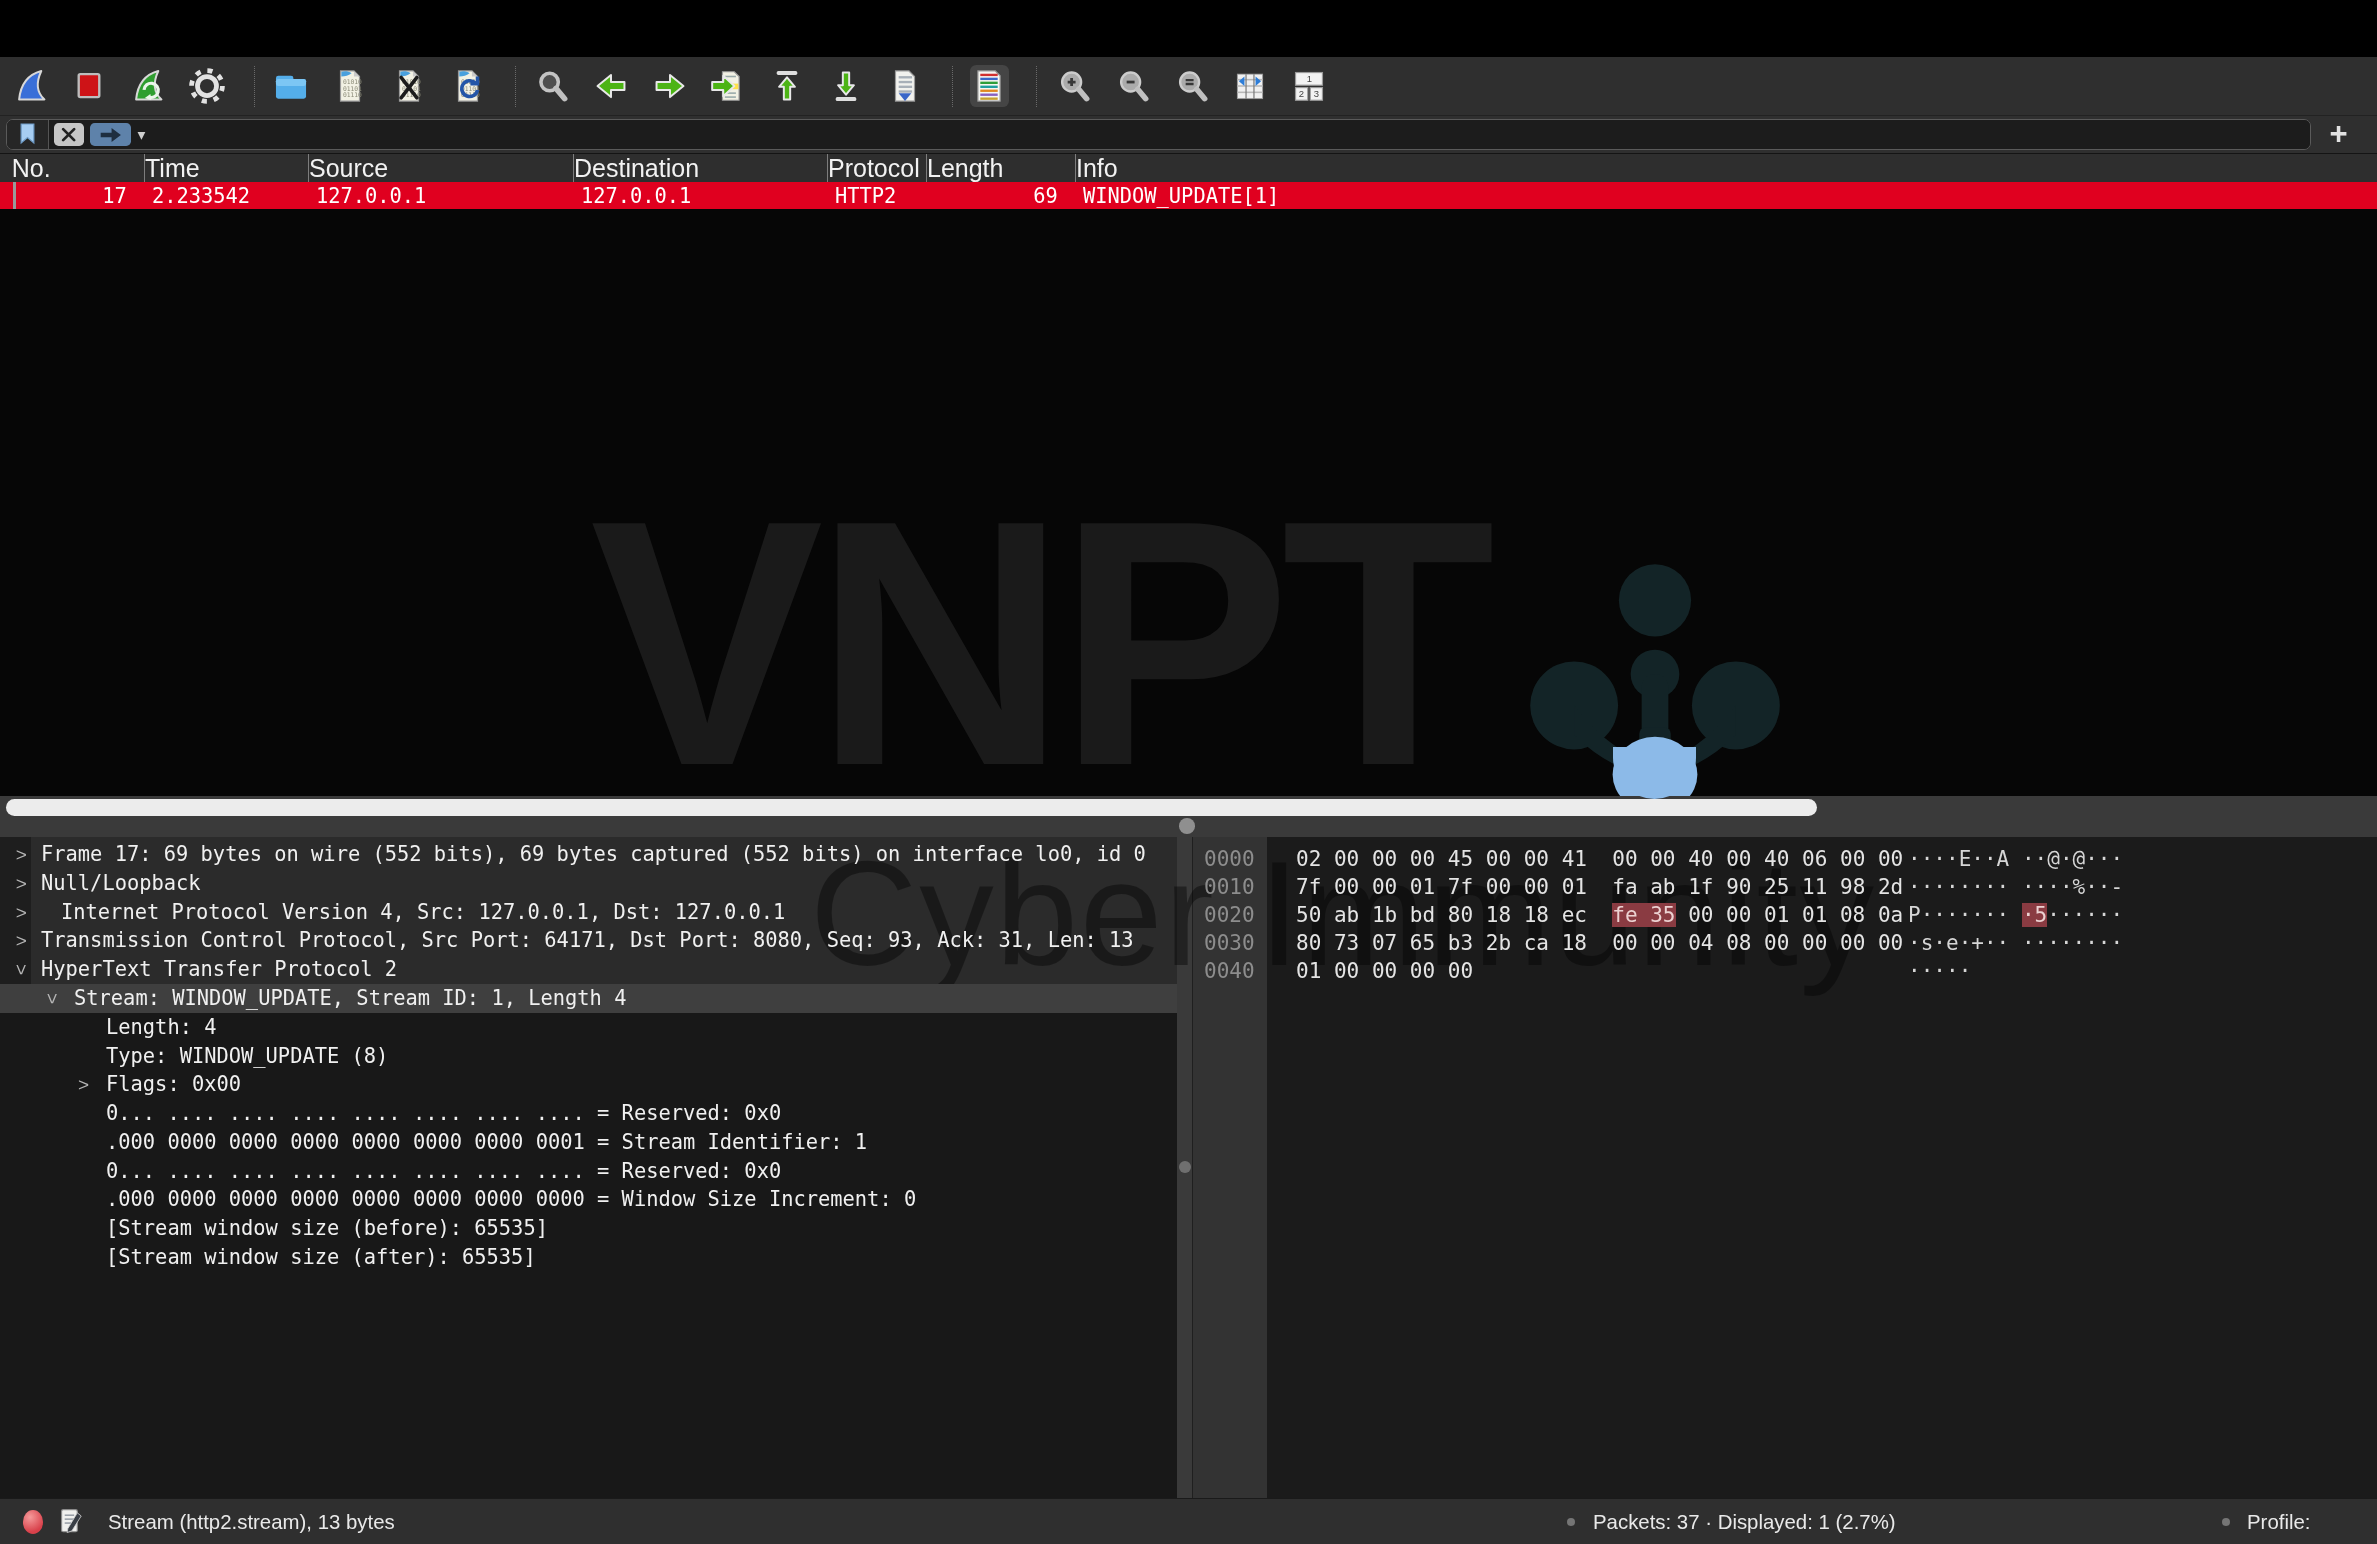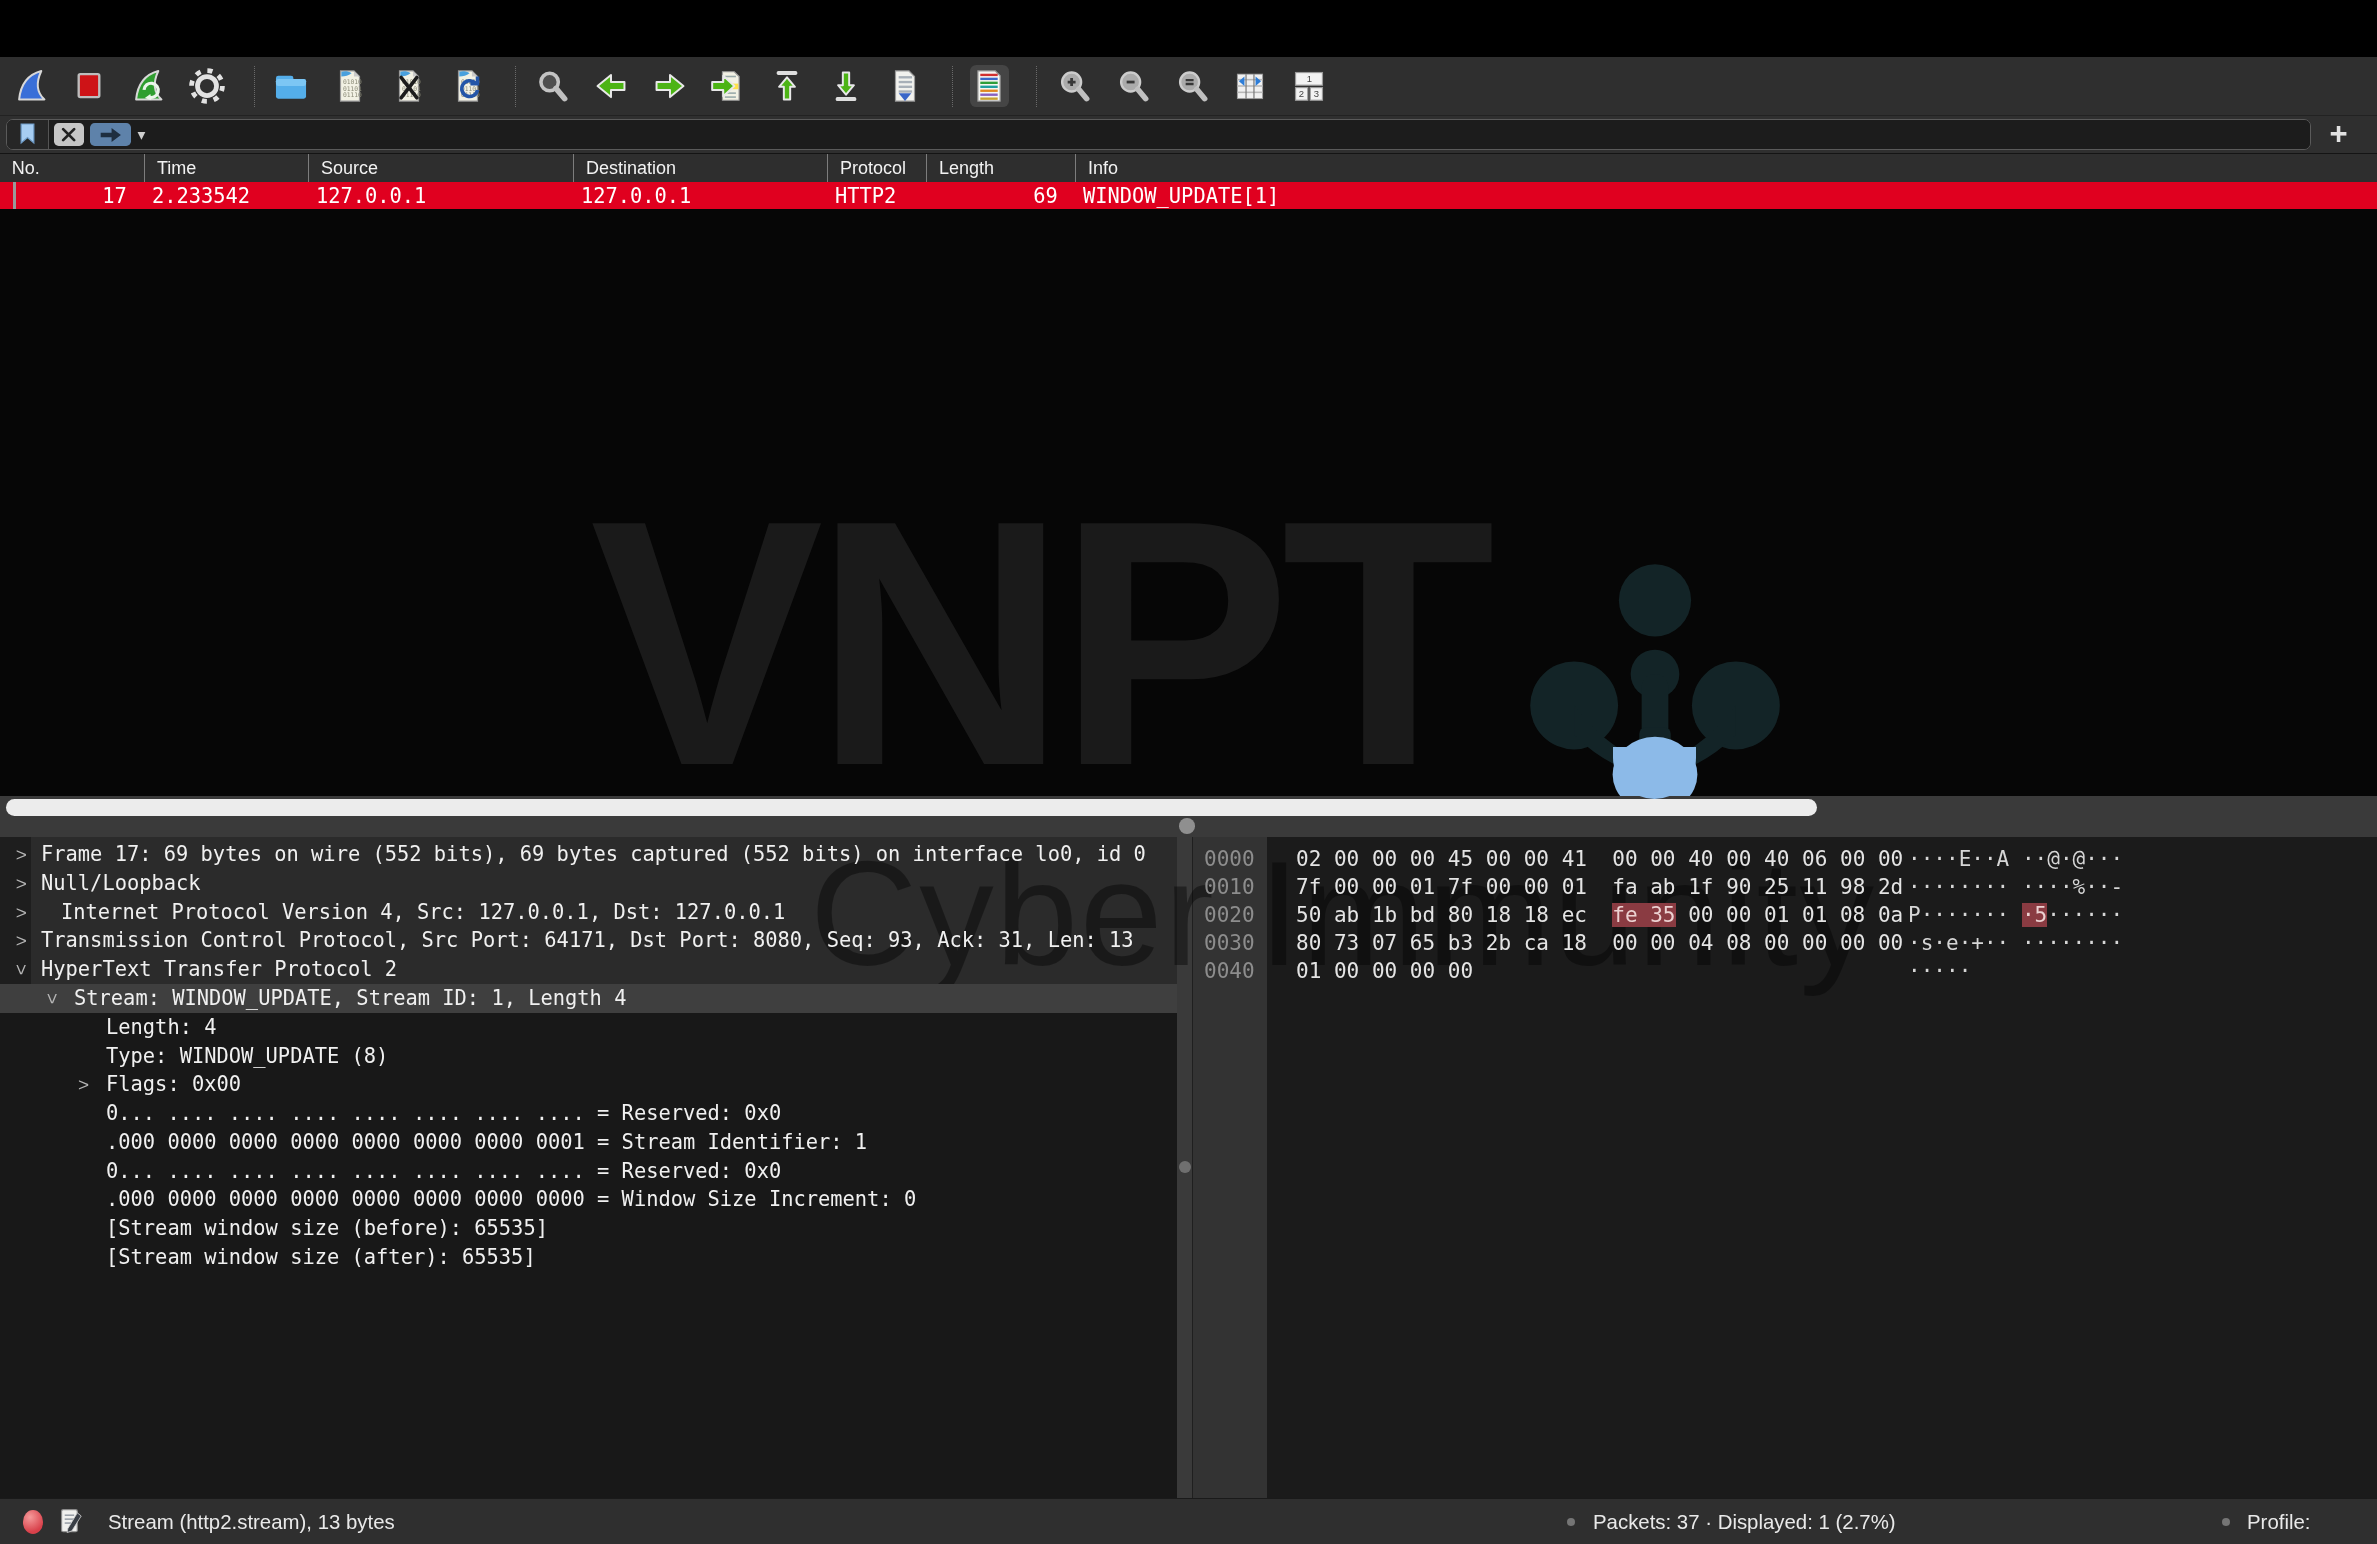--- a/index.html
+++ b/index.html
@@ -22,22 +22,22 @@
   .filter-box{position:absolute;left:6.3px;top:3.1px;width:2305px;height:31px;background:#1c1c1c;border:0.8px solid #5a5a5a;border-radius:7px;display:flex;align-items:stretch;overflow:hidden;}
   .fb-bookmark{width:42px;background:#262626;border-right:0.8px solid #555;display:flex;align-items:center;justify-content:center;}
   .fb-field{flex:0 0 auto;width:2160px;background:var(--filter-green);color:#fff;font-family:var(--sans);font-size:23.6px;display:flex;align-items:center;padding-left:14px;}
   .fb-controls{flex:1;background:#1c1c1c;display:flex;align-items:center;gap:6.3px;padding-left:4.7px;}
   .fb-x{width:30px;height:23.6px;background:#c6c6c6;border-radius:4.7px;display:flex;align-items:center;justify-content:center;}
   .fb-apply{width:41px;height:23.6px;background:#5e82aa;border-radius:4.7px;display:flex;align-items:center;justify-content:center;}
   .fb-chevron{color:#cfcfcf;font-size:15.7px;}
   .fb-plus{position:absolute;left:2321px;top:0px;width:35px;height:35px;color:#e2e2e2;font-size:31px;font-weight:700;display:flex;align-items:center;justify-content:center;}
 
   
-  .pl-header{position:absolute;left:0;top:154px;width:2377px;height:28px;background:#2e2e2e;display:flex;color:#f2f2f2;font-size:18px;}
-  .pl-header .cell{display:flex;align-items:center;padding-left:12px;border-left:0.8px solid #7d7d7d;overflow:hidden;white-space:nowrap;}
+  .pl-header{position:absolute;left:0;top:154px;width:2377px;height:28px;background:#2e2e2e;display:flex;color:#f2f2f2;font-size:25px;}
+  .pl-header .cell{display:flex;align-items:center;padding-left:0;border-left:0.8px solid #7d7d7d;overflow:hidden;white-space:nowrap;}
   .pl-header .cell:first-child{border-left:none;padding-left:11.8px;}
   .pl-row{position:absolute;left:0;top:182px;width:2377px;height:27px;background:var(--row-red);display:flex;color:#fff;font-family:var(--mono);font-size:20.4px;}
   .pl-row .cell{display:flex;align-items:center;padding-left:7.9px;overflow:hidden;white-space:nowrap;}
   .pl-row .r{justify-content:flex-end;padding-right:17.3px;}
   .pl-mark{position:absolute;left:13.4px;top:182px;width:2.4px;height:33px;background:#9a9a9a;}
   .pl-body{position:absolute;left:0;top:209px;width:2377px;height:587px;background:#060606;overflow:hidden;}
 
   
   .wm-vnpt{position:absolute;left:590px;top:259px;font-family:var(--sans);font-weight:700;font-size:350px;line-height:1;letter-spacing:-9.4px;color:#1a1a1a;}
   .wm-logo{position:absolute;left:1498px;top:330px;}

